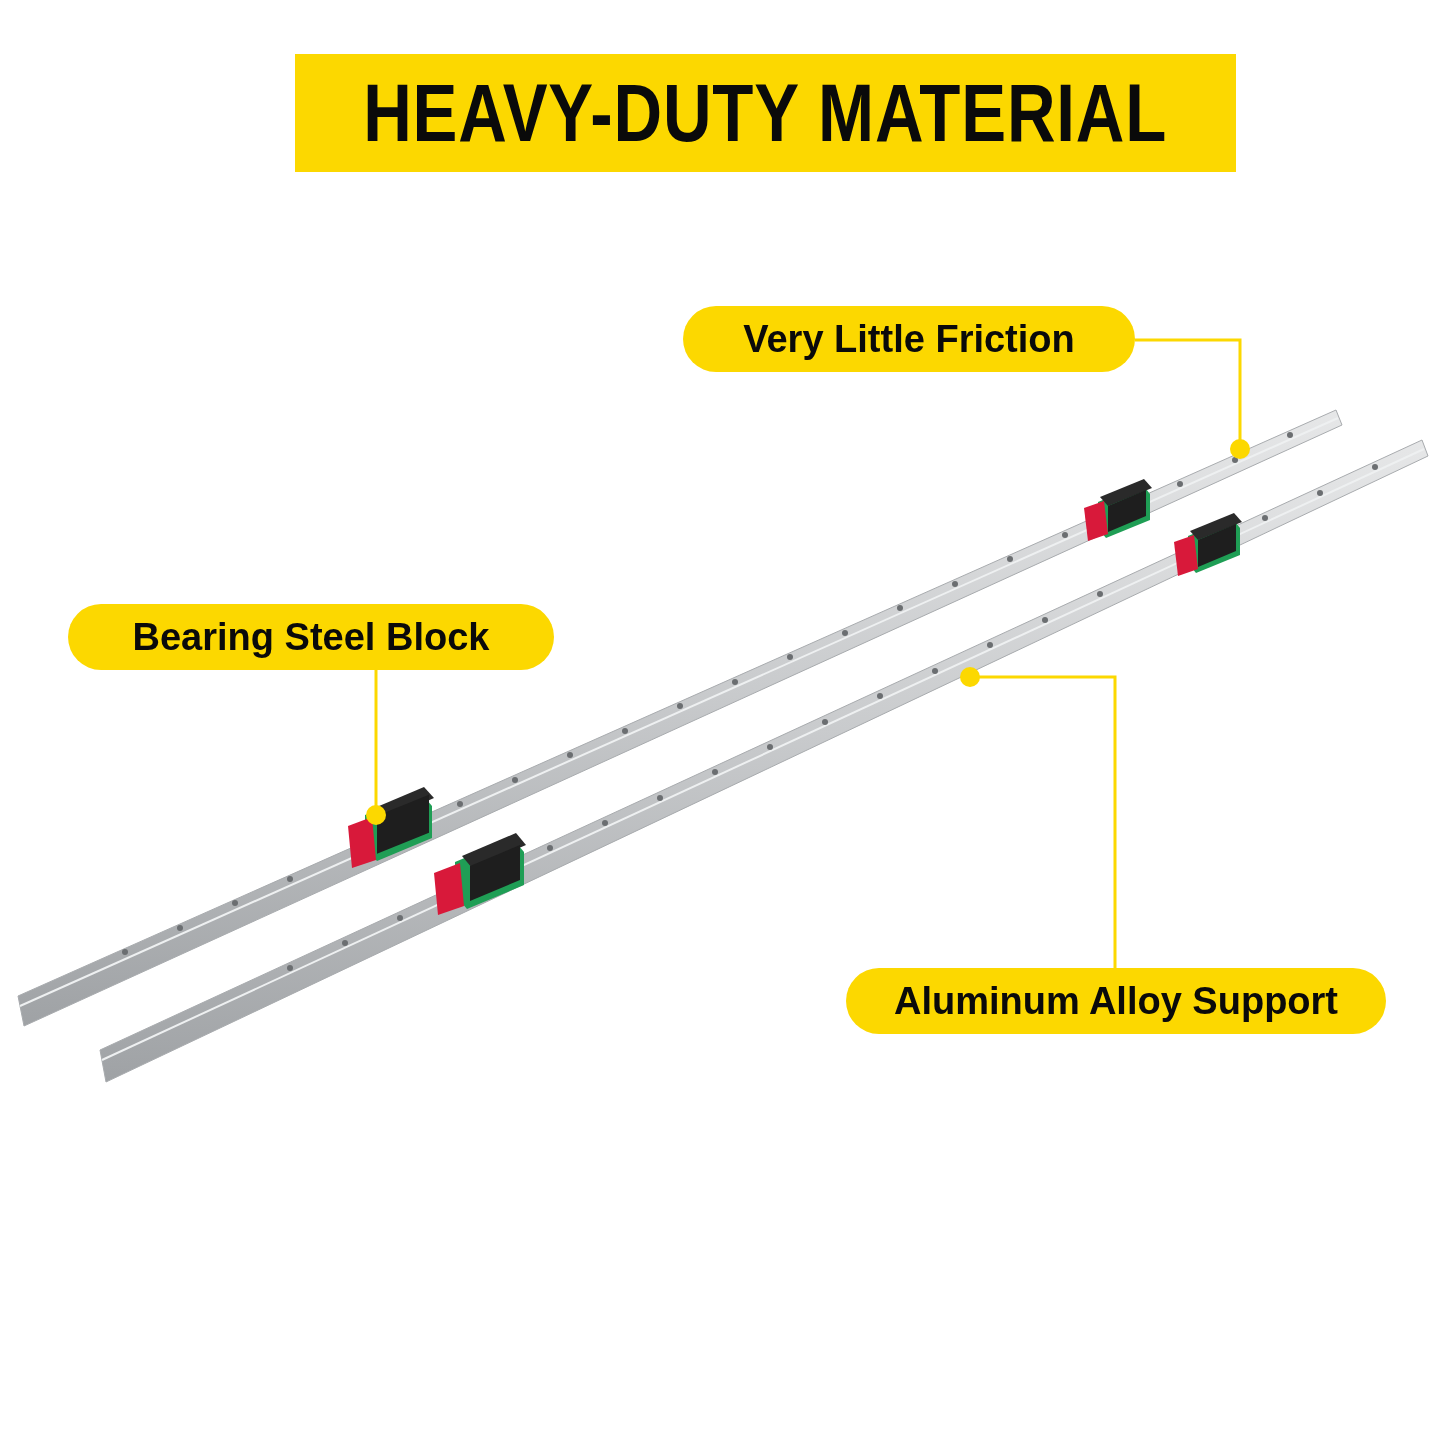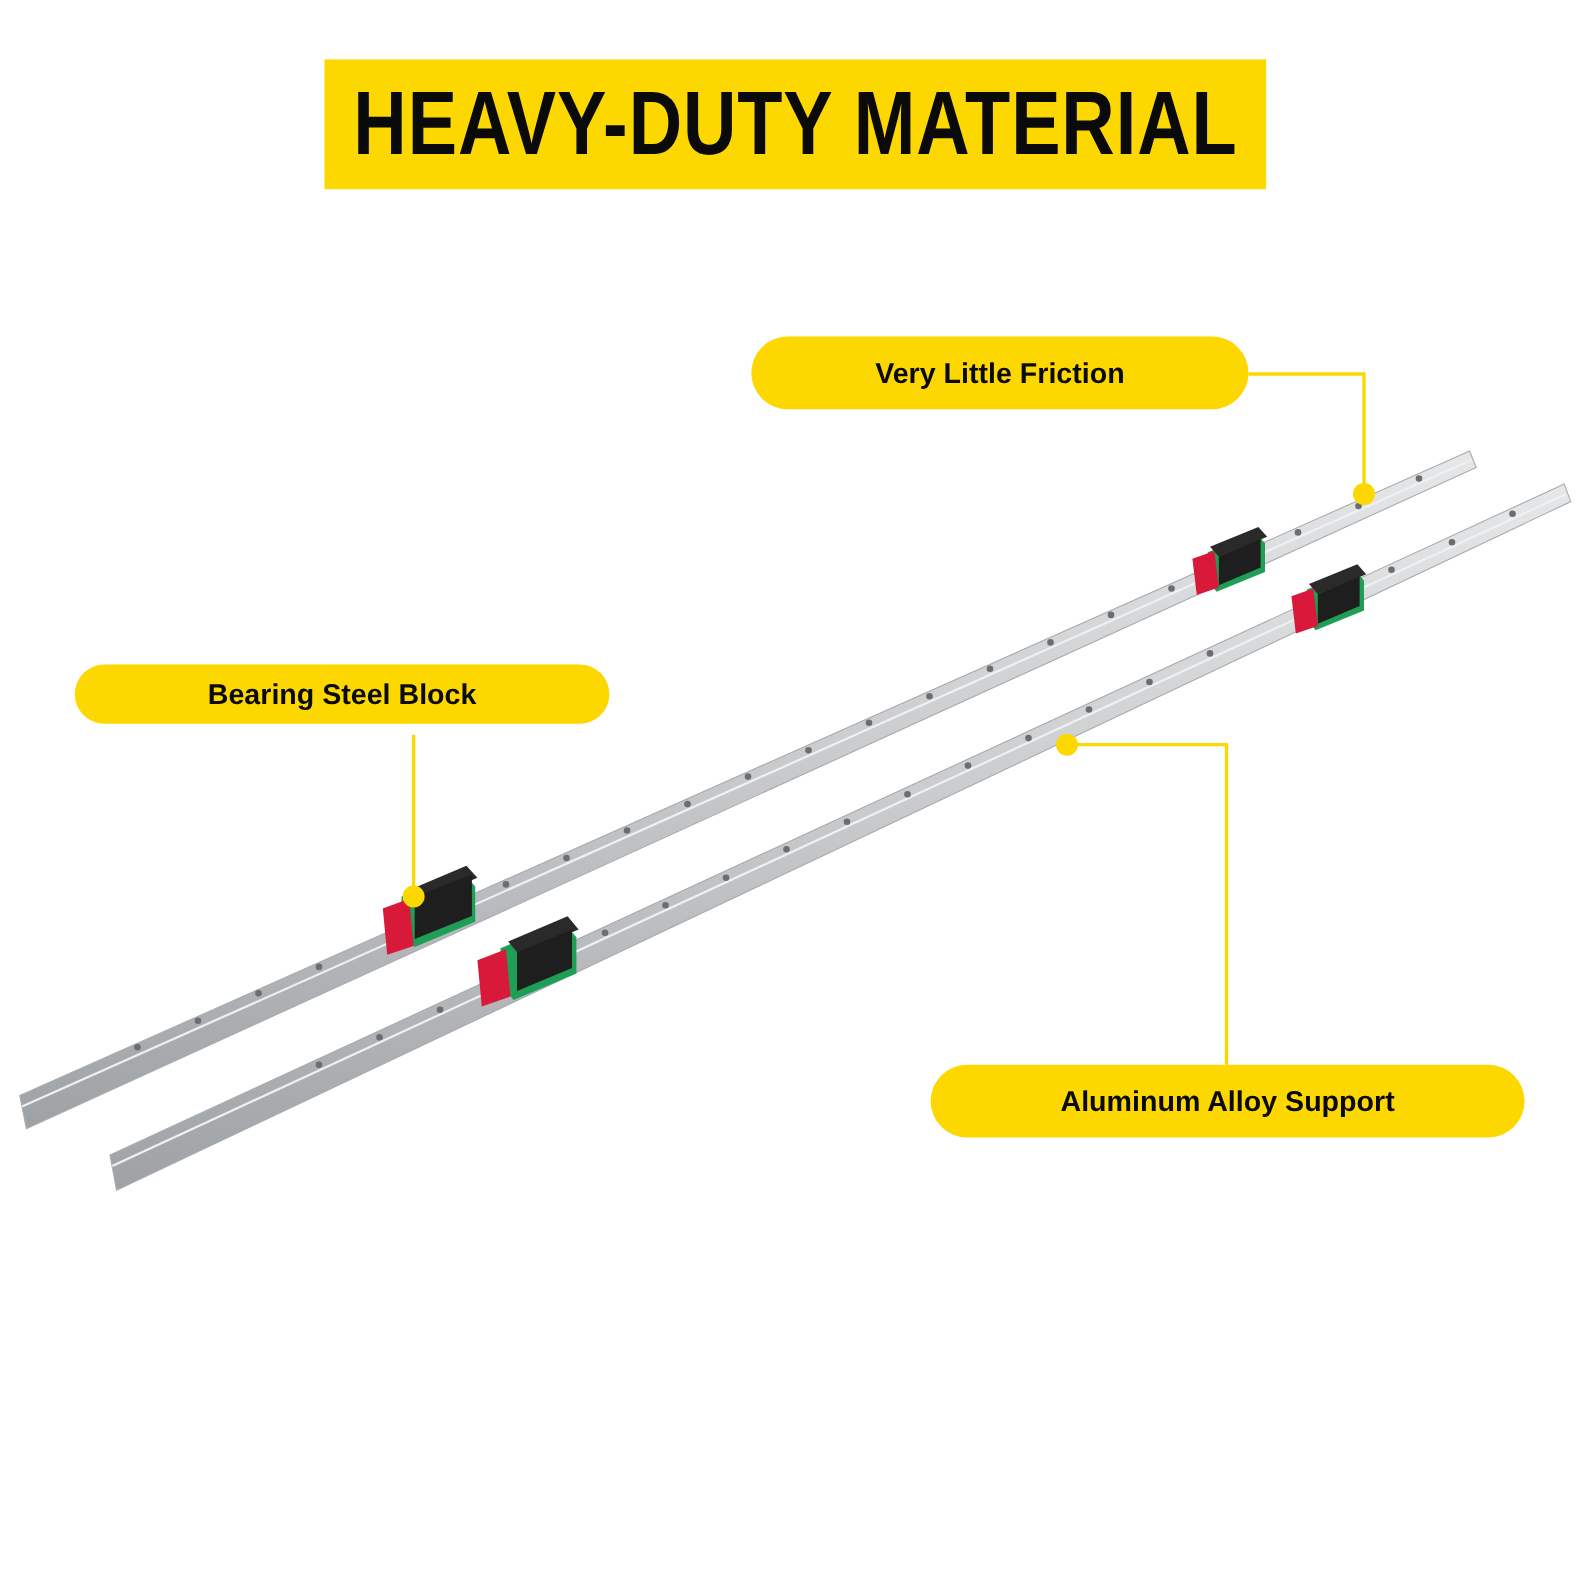--- a/index.html
+++ b/index.html
@@ -1,24 +1,24 @@
 <!DOCTYPE html>
 <html><head>
 <meta charset="utf-8">
 <style>
   html, body { margin:0; padding:0; background:#ffffff; }
   body { width:1445px; height:1445px; position:relative; overflow:hidden;
          font-family:"Liberation Sans", sans-serif; }
-  .title-banner { position:absolute; left:295px; top:54px; width:856px; height:118px;
+  .title-banner { position:absolute; left:295px; top:54px; width:941px; height:118px;
          background:#fcd800; display:flex; align-items:center; justify-content:center; }
   .title-text { font-family:"Liberation Sans", sans-serif; font-weight:700; font-size:82px;
          color:#0a0a0a; letter-spacing:1px; transform:scaleX(0.82); white-space:nowrap; }
   .pill { position:absolute; background:#fcd800; border-radius:40px; display:flex;
          align-items:center; justify-content:center; }
-  .pill span { font-weight:700; font-size:26px; color:#0a0a0a; white-space:nowrap; }
+  .pill span { font-weight:700; font-size:38px; color:#0a0a0a; white-space:nowrap; }
   svg.art { position:absolute; left:0; top:0; }
 </style>
 </head>
 <body>
 
 <div class="title-banner">
   <span class="title-text">HEAVY-DUTY MATERIAL</span>
 </div>
 
 <svg class="art" width="1445" height="1445" viewBox="0 0 1445 1445">
@@ -111,18 +111,18 @@
     <polyline points="970,677 1115,677 1115,968"></polyline>
   </g>
   <circle cx="1240" cy="449" r="10" fill="#fcd800"></circle>
   <circle cx="376" cy="815" r="10" fill="#fcd800"></circle>
   <circle cx="970" cy="677" r="10" fill="#fcd800"></circle>
 </svg>
 
 <div class="pill" style="left:683px; top:306px; width:452px; height:66px;">
   <span>Very Little Friction</span>
 </div>
-<div class="pill" style="left:68px; top:604px; width:486px; height:54px;">
+<div class="pill" style="left:68px; top:604px; width:486px; height:66px;">
   <span>Bearing Steel Block</span>
 </div>
 <div class="pill" style="left:846px; top:968px; width:540px; height:66px;justify-content:center;">
   <span>Aluminum Alloy Support</span>
 </div>
 
 </body></html>

